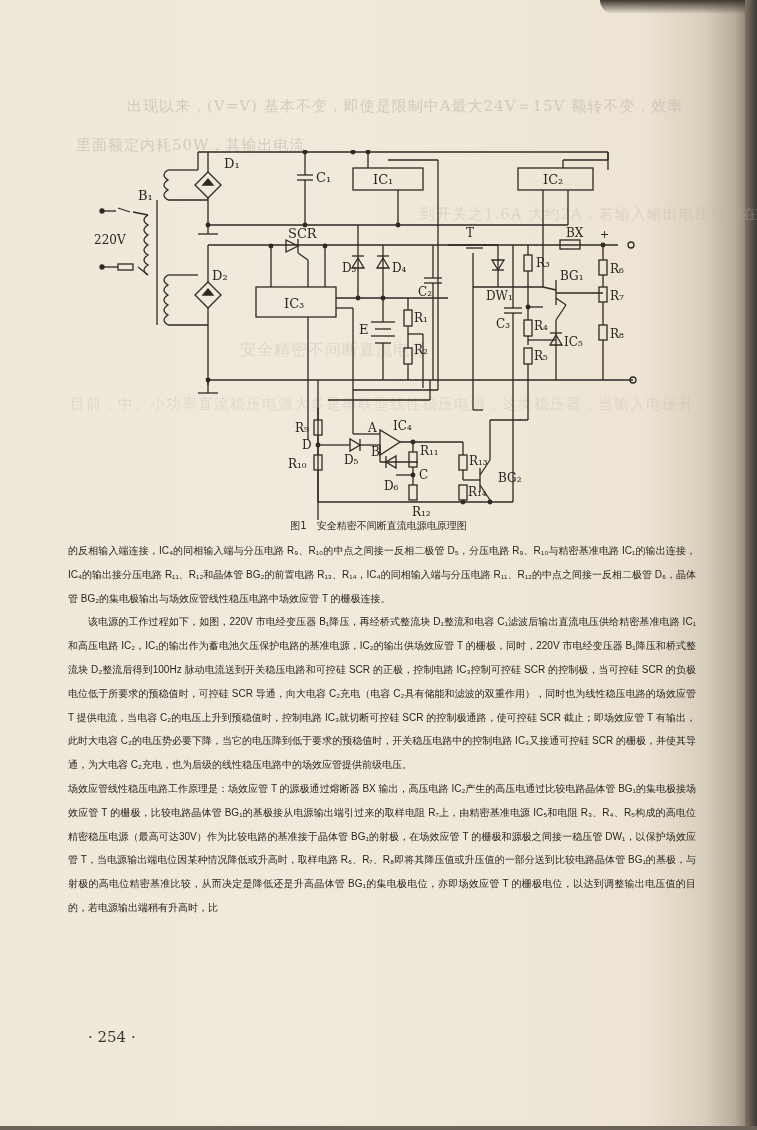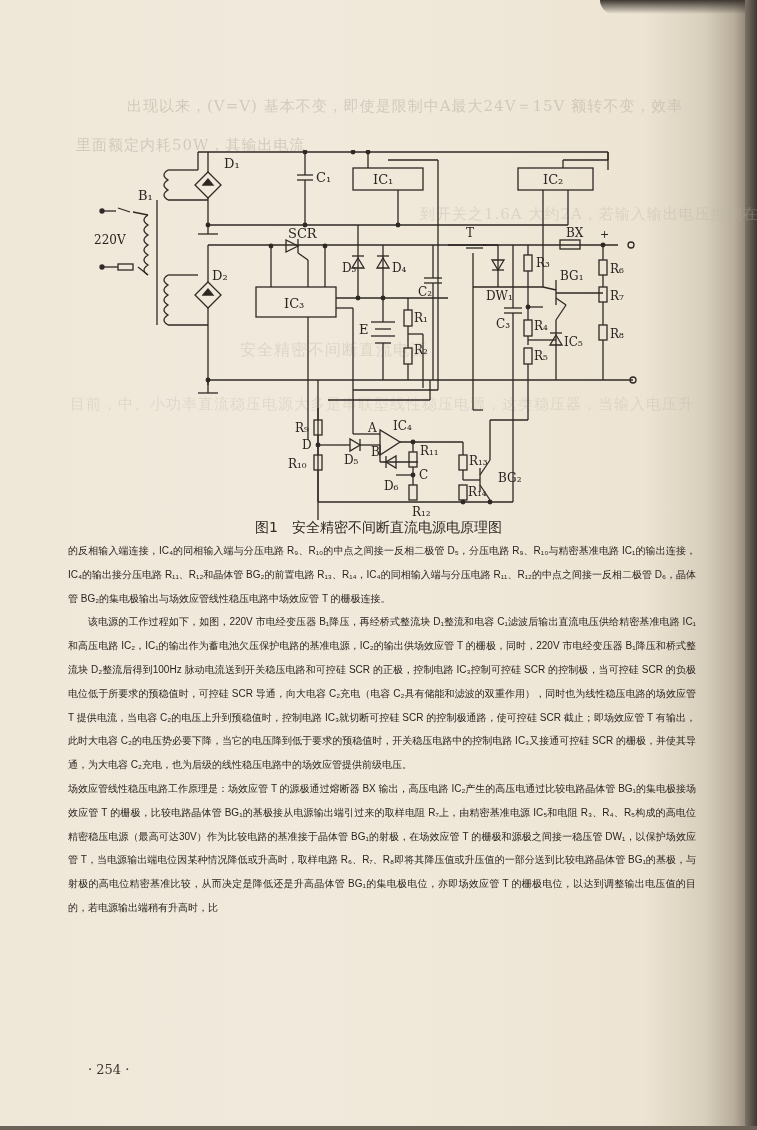--- a/index.html
+++ b/index.html
@@ -27,33 +27,33 @@
     position: absolute; right: 0; top: 0; width: 12px; height: 1130px;
     background: linear-gradient(90deg, #7d7366, #3f3a34);
   }
   .bleed {
     position: absolute; color: #b9b1a3; opacity: 0.55; font-size: 15px;
     white-space: nowrap; letter-spacing: 1px;
   }
   .diagram { position: absolute; left: 88px; top: 150px; width: 560px; height: 370px; }
   .caption {
     position: absolute; left: 0; width: 757px; top: 519px;
-    text-align: center; font-size: 14px; color: #2f2a26;
+    text-align: center; font-size: 10px; color: #2f2a26;
     font-family: "DejaVu Sans", "Liberation Sans", sans-serif;
   }
   .body-text {
     position: absolute; left: 68px; top: 539px; width: 628px;
     font-size: 10px; line-height: 23.8px; color: #2a2521;
     text-align: justify;
     font-family: Liberation Sans, sans-serif;
   }
   .body-text p { margin: 0; }
   .body-text p.indent { text-indent: 2em; }
   .page-number {
-    position: absolute; left: 88px; top: 1062px; font-size: 13px; color: #3a342e;
+    position: absolute; left: 88px; top: 1028px; font-size: 15px; color: #3a342e;
     font-family: "DejaVu Serif", serif;
   }
   svg text { font-family: "DejaVu Serif", "Liberation Serif", serif; fill: #2a2521; }
 </style>
 </head>
 <body>
 
 <div class="page"></div>
 <div class="top-shadow"></div>
 <div class="right-edge"></div>

